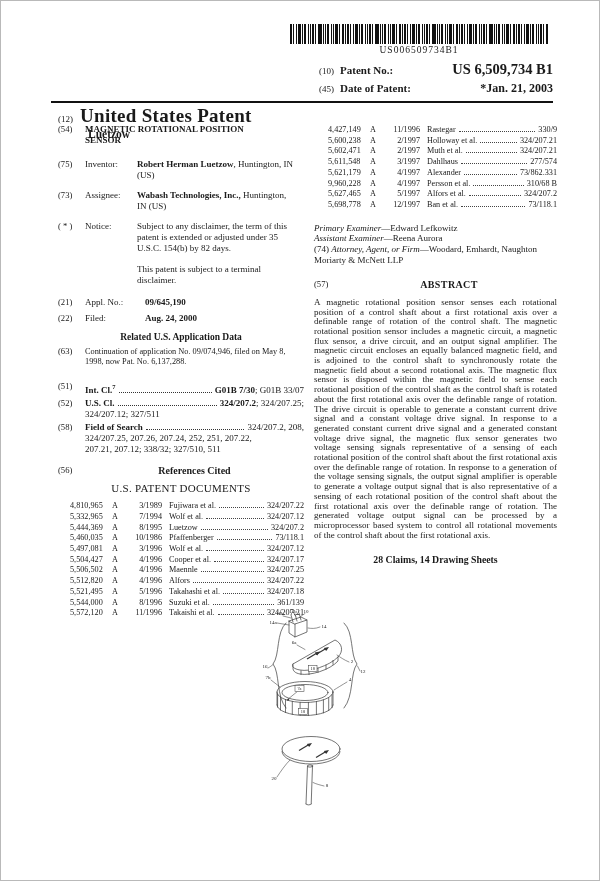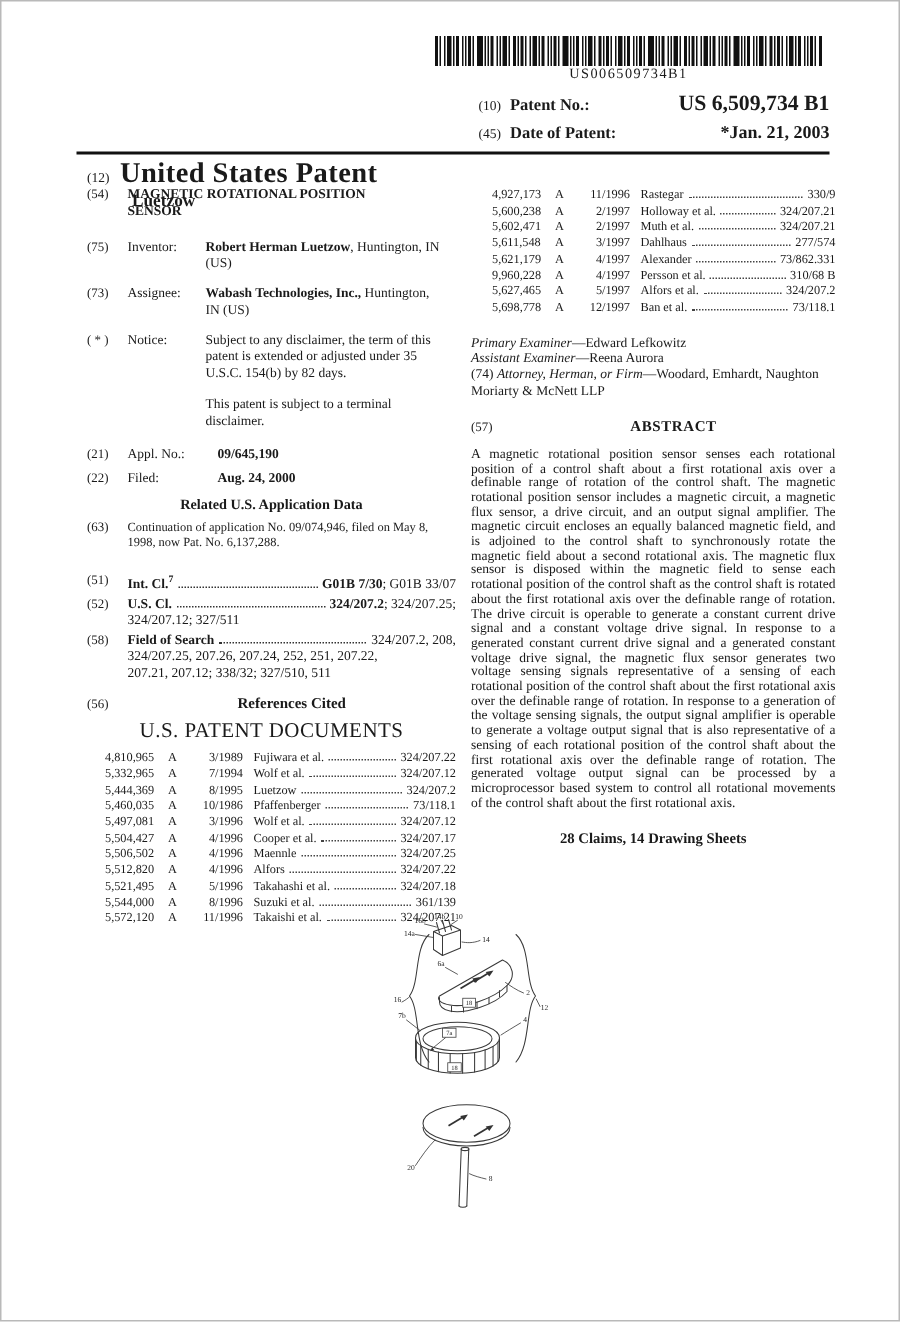--- a/index.html
+++ b/index.html
@@ -285,21 +285,21 @@
         <span class="right" style="display:block;">324/207.25, 207.26, 207.24, 252, 251, 207.22,</span>
         <span class="right" style="display:block;">207.21, 207.12; 338/32; 327/510, 511</span>
       </span>
     </div>
 
     <div class="b-row mb7">
       <span class="b-code">(56)</span>
       <span class="b-body center bold" style="font-size:10px;">References Cited</span>
     </div>
 
-    <div class="center mb6" style="font-size:14px; letter-spacing:.3px;">U.S. PATENT DOCUMENTS</div>
+    <div class="center mb6" style="font-size:11px; letter-spacing:.3px;">U.S. PATENT DOCUMENTS</div>
 
     <div class="refs" id="refs-left">
         <div class="ref-row">
           <span class="ref-no">4,810,965</span>
           <span class="ref-kind">A</span>
           <span class="ref-date">3/1989</span>
           <span class="ref-name">Fujiwara et al.</span>
           <span class="ref-leader"></span>
           <span class="ref-cls">324/207.22</span>
         </div>
@@ -383,21 +383,21 @@
           <span class="ref-leader"></span>
           <span class="ref-cls">324/207.21</span>
         </div>
       </div>
   </div>
 
   <div class="col col-right">
 
     <div class="refs" id="refs-right">
         <div class="ref-row">
-          <span class="ref-no">4,927,173</span>
+          <span class="ref-no">4,427,149</span>
           <span class="ref-kind">A</span>
           <span class="ref-date">11/1996</span>
           <span class="ref-name">Rastegar</span>
           <span class="ref-leader"></span>
           <span class="ref-cls">330/9</span>
         </div>
         <div class="ref-row">
           <span class="ref-no">5,600,238</span>
           <span class="ref-kind">A</span>
           <span class="ref-date">2/1997</span>
@@ -451,21 +451,21 @@
           <span class="ref-date">12/1997</span>
           <span class="ref-name">Ban et al.</span>
           <span class="ref-leader"></span>
           <span class="ref-cls">73/118.1</span>
         </div>
       </div>
 
     <div class="exam">
       <div><span class="ital">Primary Examiner</span><span>—Edward Lefkowitz</span></div>
       <div><span class="ital">Assistant Examiner</span><span>—Reena Aurora</span></div>
-      <div><span>(74) </span><span class="ital">Attorney, Herman, or Firm</span><span>—Woodard, Emhardt, Naughton Moriarty &amp; McNett LLP</span></div>
+      <div><span>(74) </span><span class="ital">Attorney, Agent, or Firm</span><span>—Woodard, Emhardt, Naughton Moriarty &amp; McNett LLP</span></div>
     </div>
 
     <div class="abs-head">
       <span class="b-code">(57)</span>
       <span class="t">ABSTRACT</span>
     </div>
 
     <div class="abstract">A magnetic rotational position sensor senses each rotational position of a control shaft about a first rotational axis over a definable range of rotation of the control shaft. The magnetic rotational position sensor includes a magnetic circuit, a magnetic flux sensor, a drive circuit, and an output signal amplifier. The magnetic circuit encloses an equally balanced magnetic field, and is adjoined to the control shaft to synchronously rotate the magnetic field about a second rotational axis. The magnetic flux sensor is disposed within the magnetic field to sense each rotational position of the control shaft as the control shaft is rotated about the first rotational axis over the definable range of rotation. The drive circuit is operable to generate a constant current drive signal and a constant voltage drive signal. In response to a generated constant current drive signal and a generated constant voltage drive signal, the magnetic flux sensor generates two voltage sensing signals representative of a sensing of each rotational position of the control shaft about the first rotational axis over the definable range of rotation. In response to a generation of the voltage sensing signals, the output signal amplifier is operable to generate a voltage output signal that is also representative of a sensing of each rotational position of the control shaft about the first rotational axis over the definable range of rotation. The generated voltage output signal can be processed by a microprocessor based system to control all rotational movements of the control shaft about the first rotational axis.</div>
 
     <div class="claims">28 Claims, 14 Drawing Sheets</div>

